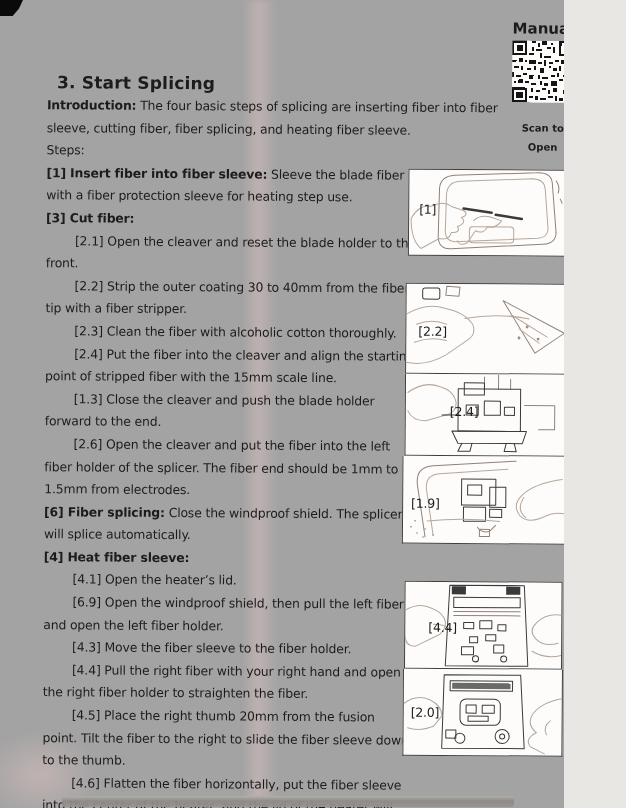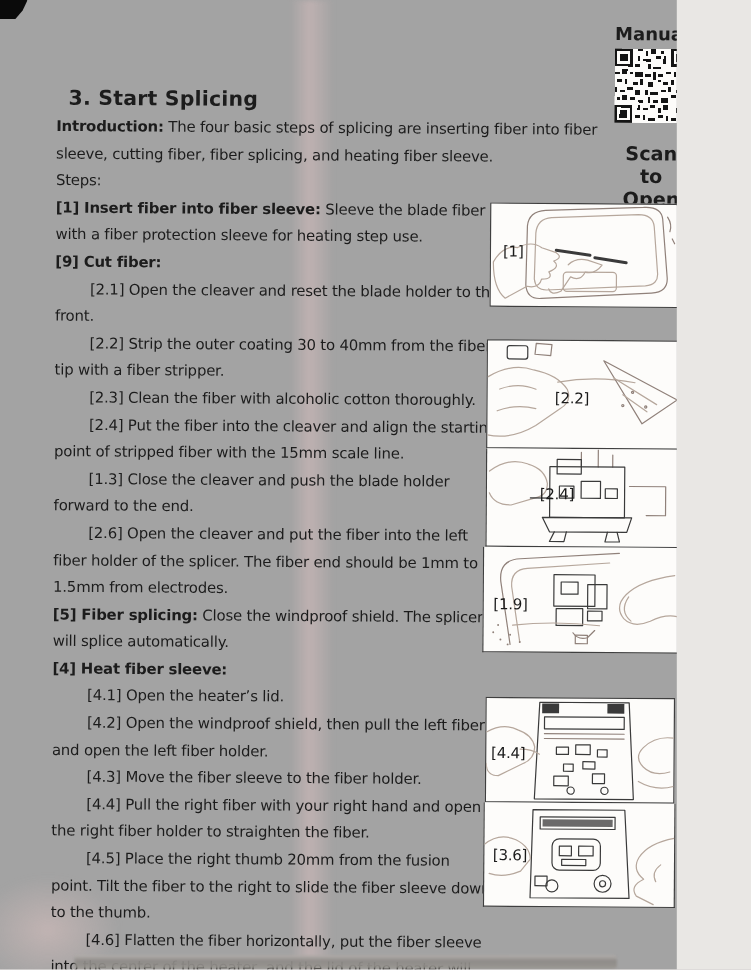--- a/index.html
+++ b/index.html
@@ -31,21 +31,21 @@
   b{font-weight:bold;}
   
   .fig{position:absolute;border:1.5px solid #3f3f3f;background:#fdfcfa;box-sizing:border-box;margin:0;padding:0;}
   .fig.stack{border-top:none;}
   .fig svg{display:block;width:100%;height:100%;}
   .fig-label{position:absolute;font-size:12.5px;color:#1a1a1a;letter-spacing:-.2px;}
   
   .qr-panel{position:absolute;left:496px;top:18px;width:90px;text-align:center;}
   .qr-title{font-size:15px;font-weight:bold;margin:0 0 3px 0;}
   .qr-code{width:62px;height:62px;margin:0 auto;display:block;}
-  .qr-cap{font-size:16px;font-weight:bold;margin:16px;line-height:19px;}
+  .qr-cap{font-size:10px;font-weight:bold;margin:16px;line-height:19px;}
   .sk-light{stroke:#b6a79c;fill:none;stroke-linecap:round;stroke-linejoin:round;}
   .sk-mid{stroke:#90817a;fill:none;stroke-linecap:round;stroke-linejoin:round;}
   .sk-dark{stroke:#3a3a3a;fill:none;stroke-linecap:round;stroke-linejoin:round;}
 </style>
 </head>
 <body>
 
 <div class="page">
 
   <div class="scan-band"></div>
@@ -67,31 +67,31 @@
     </div>
 
     <h1 class="heading">3. Start Splicing</h1>
 
     <div class="textcol">
       <p><b>Introduction:</b><span> The four basic steps of splicing are inserting fiber into fiber sleeve, cutting fiber, fiber splicing, and heating fiber sleeve.</span></p>
       <p>Steps:</p>
 
       <div class="steps">
         <p><b>[1] Insert fiber into fiber sleeve:</b><span> Sleeve the blade fiber with a fiber protection sleeve for heating step use.</span></p>
-        <p><b>[9] Cut fiber:</b><span></span></p>
+        <p><b>[3] Cut fiber:</b><span></span></p>
         <p class="indent"><span>[2.1] Open the cleaver and reset the blade holder to the front.</span></p>
         <p class="indent"><span>[2.2] Strip the outer coating 30 to 40mm from the fiber tip with a fiber stripper.</span></p>
         <p class="indent"><span>[2.3] Clean the fiber with alcoholic cotton thoroughly.</span></p>
         <p class="indent"><span>[2.4] Put the fiber into the cleaver and align the starting point of stripped fiber with the 15mm scale line.</span></p>
         <p class="indent"><span>[1.3] Close the cleaver and push the blade holder forward to the end.</span></p>
         <p class="indent"><span>[2.6] Open the cleaver and put the fiber into the left fiber holder of the splicer. The fiber end should be 1mm to 1.5mm from electrodes.</span></p>
-        <p><b>[5] Fiber splicing:</b><span> Close the windproof shield. The splicer will splice automatically.</span></p>
+        <p><b>[6] Fiber splicing:</b><span> Close the windproof shield. The splicer will splice automatically.</span></p>
         <p><b>[4] Heat fiber sleeve:</b><span></span></p>
         <p class="indent"><span>[4.1] Open the heater’s lid.</span></p>
-        <p class="indent"><span>[4.2] Open the windproof shield, then pull the left fiber and open the left fiber holder.</span></p>
+        <p class="indent"><span>[6.9] Open the windproof shield, then pull the left fiber and open the left fiber holder.</span></p>
         <p class="indent"><span>[4.3] Move the fiber sleeve to the fiber holder.</span></p>
         <p class="indent"><span>[4.4] Pull the right fiber with your right hand and open the right fiber holder to straighten the fiber.</span></p>
         <p class="indent"><span>[4.5] Place the right thumb 20mm from the fusion point. Tilt the fiber to the right to slide the fiber sleeve down to the thumb.</span></p>
         <p class="indent"><span>[4.6] Flatten the fiber horizontally, put the fiber sleeve into the center of the heater, and the lid of the heater will automatically close and the heater will begin to heat.</span></p>
 
       </div>
     </div>
 
     <figure class="fig" style="left:407px;top:168px;width:161px;height:87px;">
       <svg viewBox="0 0 158 84">
@@ -112,21 +112,21 @@
         <path class="sk-mid" d="M40 2 l13 1 l-1 9 l-13 -1 z"></path>
         <path class="sk-light" d="M0 30 Q20 18 38 24 Q58 28 66 40 Q70 50 60 56 L40 70 Q20 82 0 78"></path>
         <path class="sk-light" d="M10 40 Q26 34 40 40 M8 58 Q24 52 40 56"></path>
         <path class="sk-light" d="M58 34 Q90 28 122 34"></path>
         <path class="sk-mid" d="M96 16 L128 68 L157 48 Z"></path>
         <path class="sk-light" d="M104 30 L140 52 M112 44 L132 58"></path>
         <circle class="sk-mid" cx="120" cy="42" r=".9"></circle>
           <circle class="sk-mid" cx="131" cy="54" r=".9"></circle>
           <circle class="sk-mid" cx="112" cy="53" r=".9"></circle>
       </svg>
-      <span class="fig-label" style="left:12px;top:40px;margin-left:44px;">[2.2]</span>
+      <span class="fig-label" style="left:12px;top:40px;">[2.2]</span>
     </figure>
 
     <figure class="fig stack" style="left:405px;top:373px;width:162px;height:82px;">
       <svg viewBox="0 0 159 79">
         <path class="sk-mid" d="M78 2 V14 M92 0 V14 M104 4 V14"></path>
         <rect class="sk-dark" x="52" y="14" width="62" height="42"></rect>
         <rect class="sk-dark" x="58" y="8" width="20" height="12"></rect>
         <rect class="sk-dark" x="60" y="30" width="12" height="10"></rect>
         <rect class="sk-dark" x="78" y="26" width="16" height="14"></rect>
         <rect class="sk-dark" x="98" y="32" width="10" height="8"></rect>
@@ -179,40 +179,40 @@
         <rect class="sk-dark" x="80" y="52" width="10" height="6"></rect>
         <rect class="sk-dark" x="56" y="64" width="12" height="8"></rect>
         <rect class="sk-dark" x="88" y="62" width="10" height="8"></rect>
         <circle class="sk-dark" cx="70" cy="76" r="3"></circle>
           <circle class="sk-dark" cx="98" cy="76" r="3"></circle>
         <path class="sk-light" d="M0 28 Q14 20 26 26 Q38 30 40 40 Q40 50 30 54 L10 64 Q0 64 0 54"></path>
         <path class="sk-light" d="M28 42 Q38 42 44 46"></path>
         <path class="sk-light" d="M155 32 Q140 30 130 40 Q122 48 130 56 Q138 64 152 60"></path>
         <path class="sk-light" d="M155 72 Q140 76 126 68"></path>
       </svg>
-      <span class="fig-label" style="left:4px;top:38px;">[4.4]</span>
+      <span class="fig-label" style="left:23px;top:38px;">[4.4]</span>
     </figure>
 
     <figure class="fig stack" style="left:405px;top:668px;width:160px;height:87px;">
       <svg viewBox="0 0 157 84">
         <path class="sk-dark" d="M40 5 L116 5 L120 78 L38 78 Z"></path>
         <rect class="sk-dark" x="46" y="11" width="62" height="10"></rect>
         <rect x="48" y="13" width="58" height="6" fill="#3a3a3a" opacity=".75"></rect>
         <rect class="sk-dark" x="56" y="29" width="40" height="26" rx="6"></rect>
         <rect class="sk-dark" x="62" y="35" width="10" height="8"></rect>
         <rect class="sk-dark" x="78" y="35" width="12" height="8"></rect>
         <rect class="sk-dark" x="64" y="46" width="20" height="5"></rect>
         <circle class="sk-dark" cx="98" cy="66" r="7"></circle>
           <circle class="sk-dark" cx="98" cy="66" r="2.5"></circle>
         <circle class="sk-dark" cx="56" cy="68" r="5"></circle>
         <rect class="sk-dark" x="42" y="60" width="10" height="8"></rect>
         <path class="sk-light" d="M0 34 Q12 24 26 30 Q38 36 38 46 L30 56 Q16 62 4 58"></path>
         <path class="sk-light" d="M157 28 Q136 32 128 44 Q122 54 132 62 Q120 68 126 76 L140 83"></path>
         <path class="sk-light" d="M146 50 Q138 56 142 64"></path>
       </svg>
-      <span class="fig-label" style="left:7px;top:36px;">[3.6]</span>
+      <span class="fig-label" style="left:7px;top:36px;">[2.0]</span>
     </figure>
 
   </div>
 
   <div class="corner-blot"></div>
   <div class="scan-bar"></div>
 </div>
 
 </body></html>

